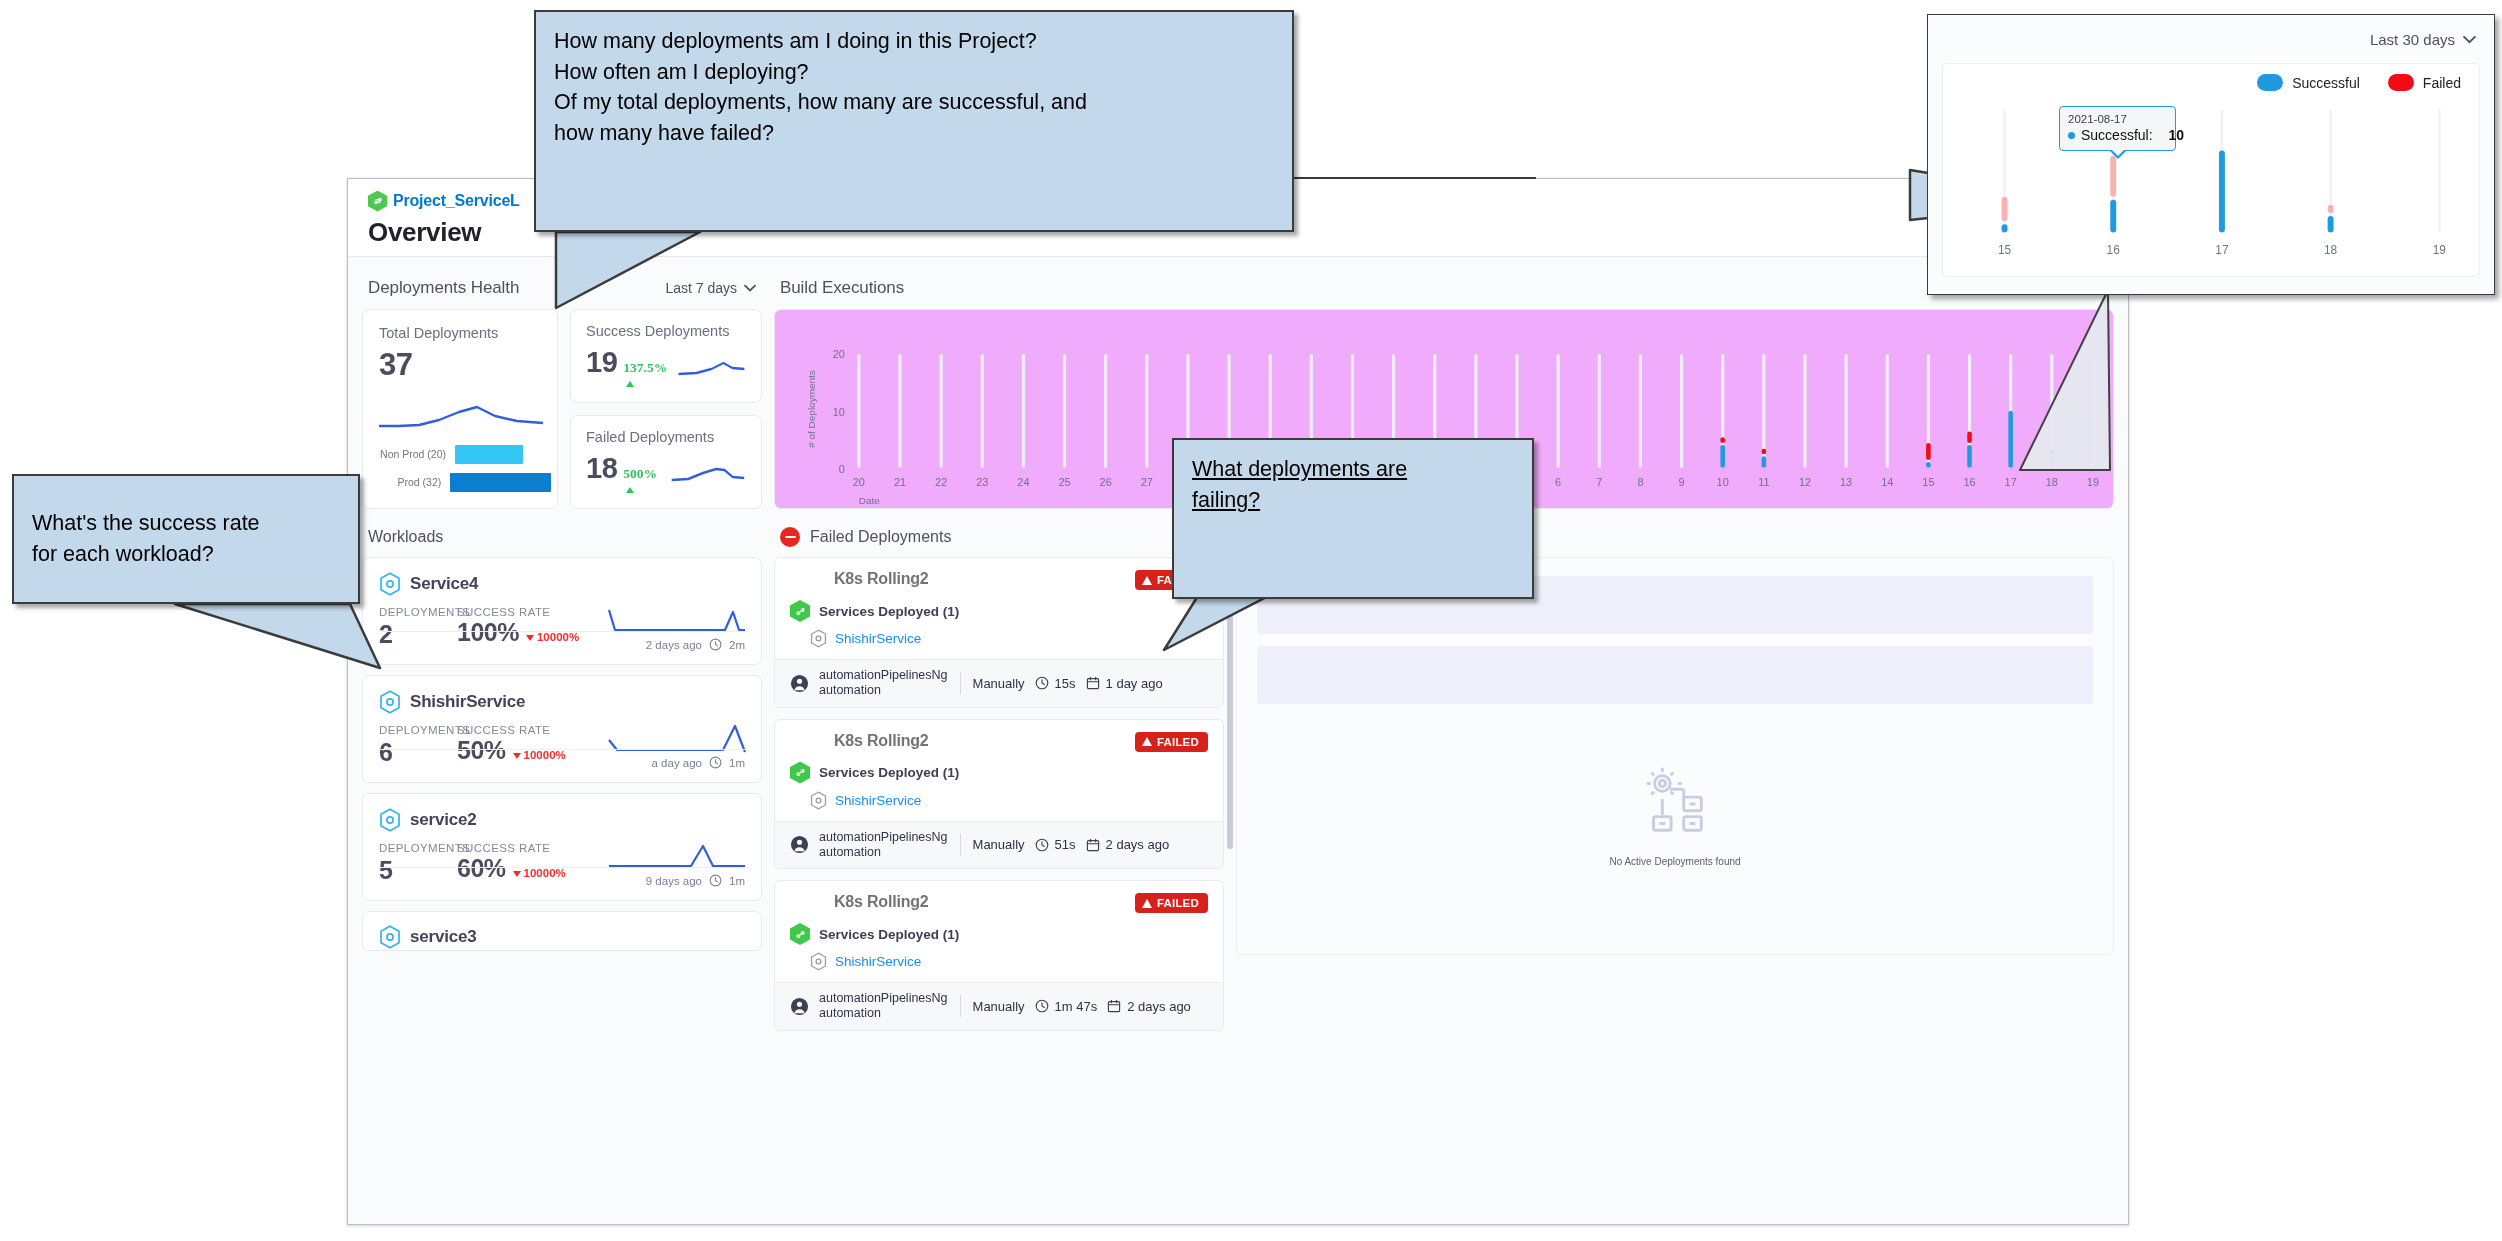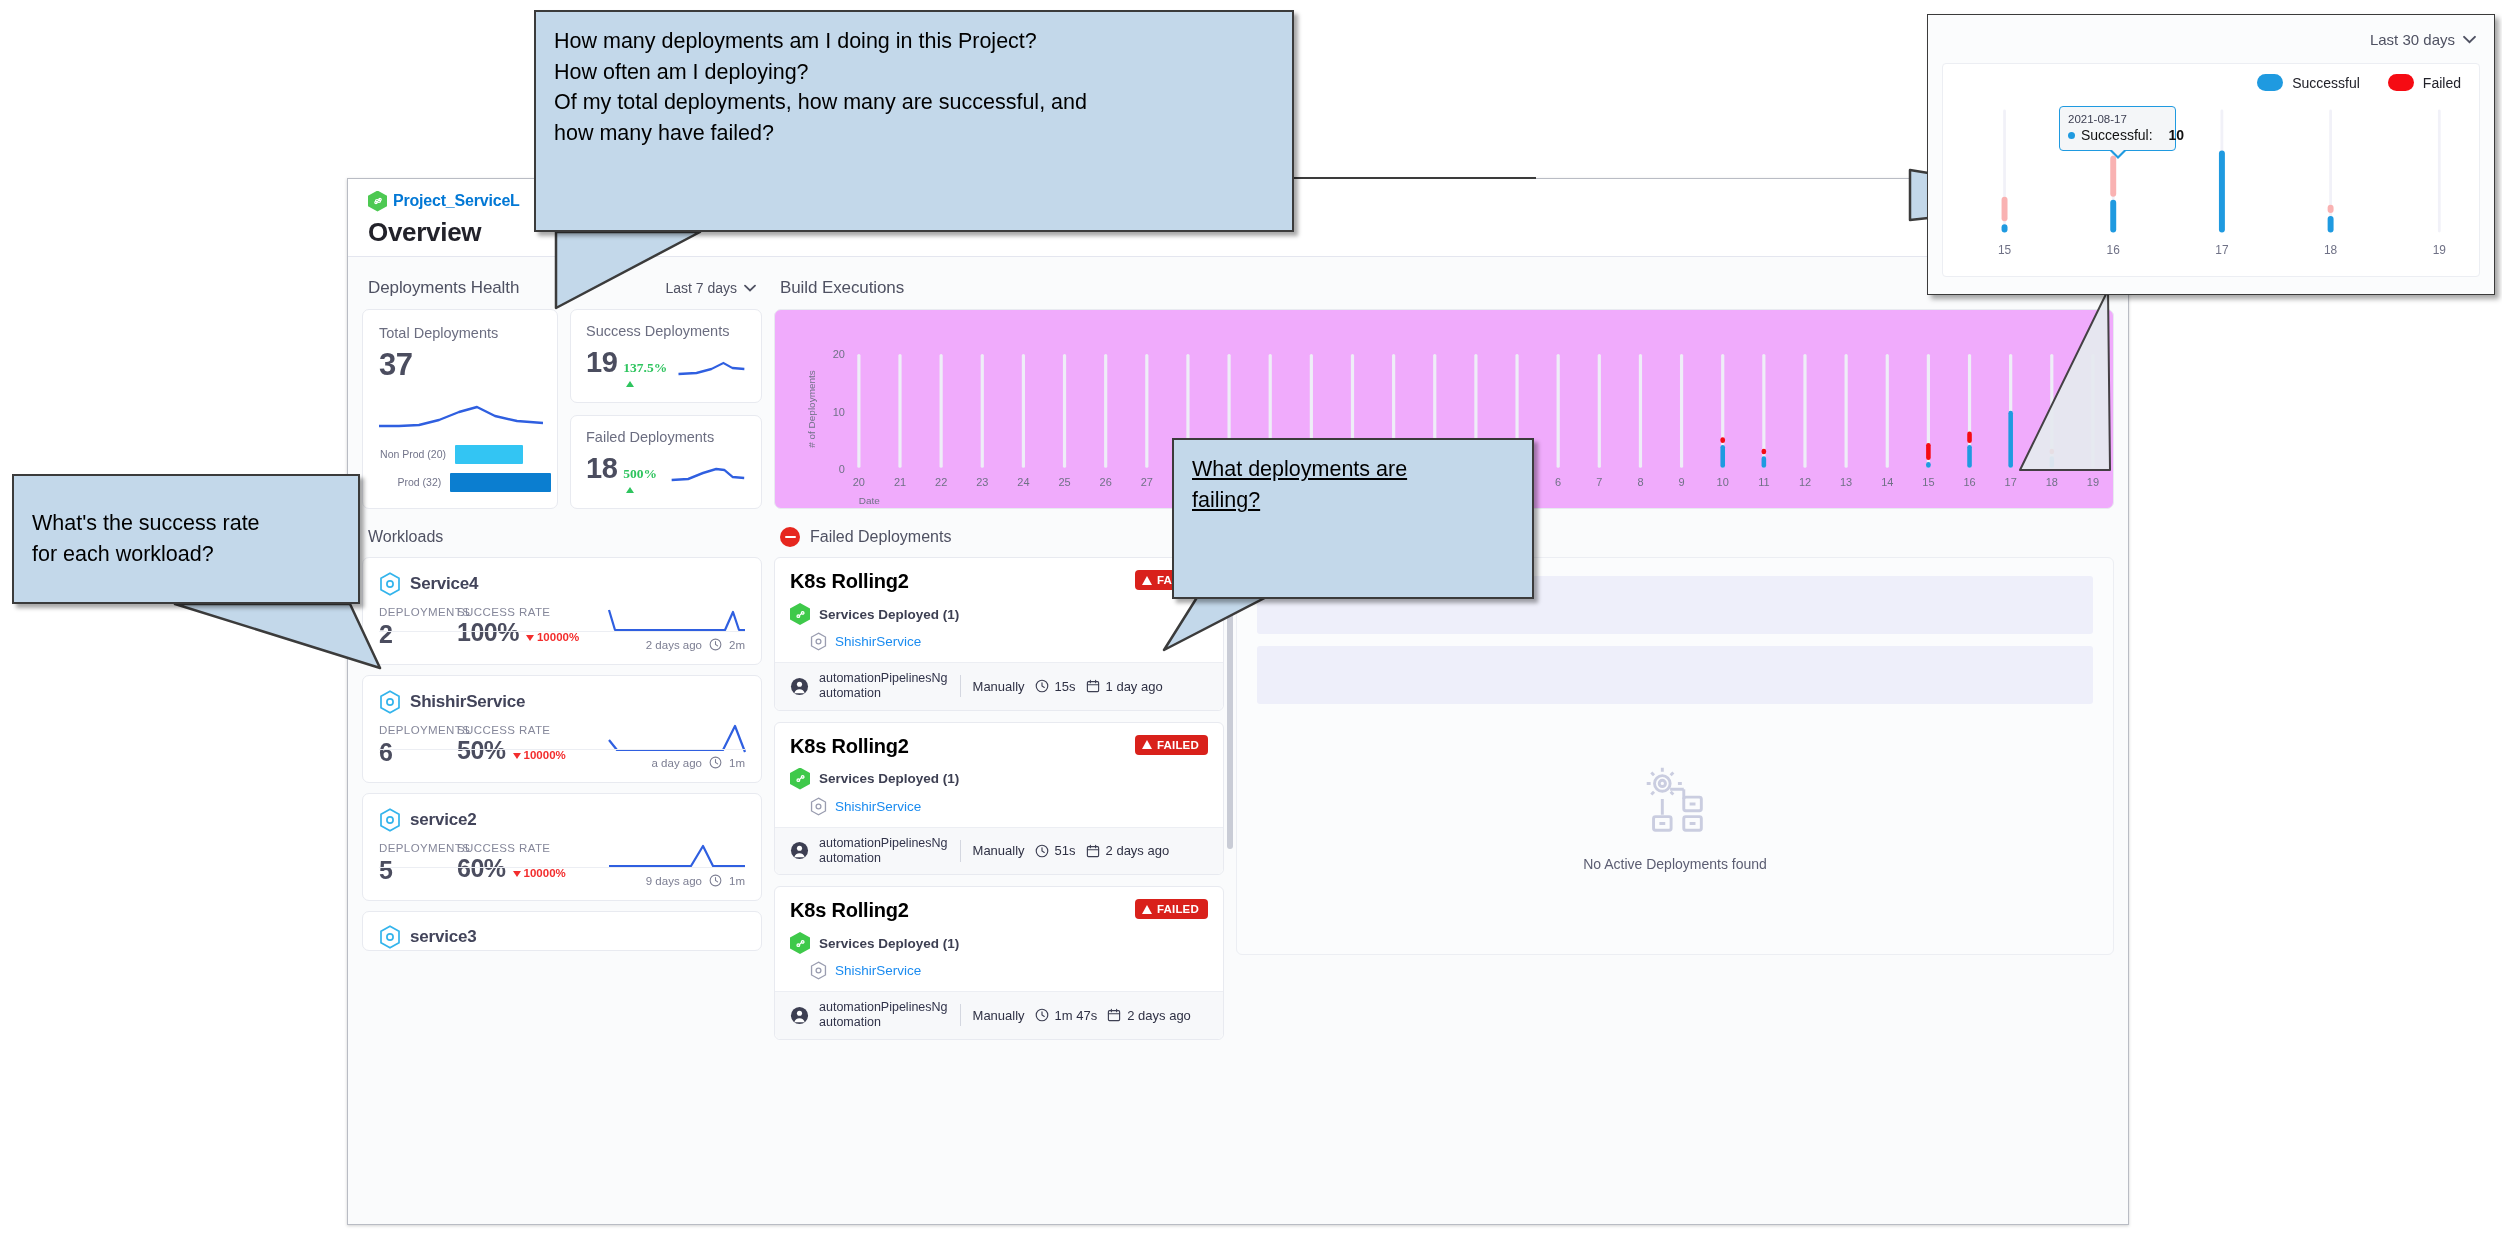--- a/index.html
+++ b/index.html
@@ -128,21 +128,21 @@
     border-top:1px solid #eceef3; display:flex; align-items:center;
     justify-content:flex-end; gap:7px; font-size:11.5px; color:#7c7e92;
   }
   .clk { width:13px;height:13px; }
 
   
   .fd-list { position: relative; }
   .fd-card { background:#fff;border:1px solid #e8eaf0;border-radius:6px;margin-bottom:11px; }
   .fd-top { padding: 12px 15px 11px 15px; }
   .fd-trow { display:flex; align-items:flex-start; justify-content:space-between; }
-  .fd-name { font-size:20px;font-weight:bold;color:#000000;letter-spacing:-.2px; }
+  .fd-name { font-size:16px;font-weight:bold;color:#737373;letter-spacing:-.2px;margin-left:44px; }
   .badge-failed {
     background:#d9211b;color:#fff;border-radius:4px;font-size:11.5px;font-weight:bold;
     padding:4px 9px 4px 7px;display:flex;align-items:center;gap:5px;letter-spacing:.2px;
   }
   .warn-tri { width:0;height:0;border-left:5px solid transparent;border-right:5px solid transparent;
               border-bottom:9px solid #fff;position:relative; }
   .fd-svc { display:flex;align-items:center;gap:9px;margin-top:10px; }
   .svcbadge {
     width:20px;height:22px;flex:0 0 20px;background:#3ec94a;
     clip-path: polygon(50% 0, 100% 25%, 100% 75%, 50% 100%, 0 75%, 0 25%);
@@ -168,21 +168,21 @@
 
   
   .ad-card {
     background:#fbfcfd; border:1px solid #eceef3; border-radius:6px;
     height: 398px; padding: 18px 20px; display:flex; flex-direction:column; align-items:center;
   }
   .ad-ph { width:100%; height:58px; background:#eeeffa; border-radius:3px; }
   .ad-ph + .ad-ph { margin-top: 12px; }
   .ad-empty { margin-top: 58px; display:flex; flex-direction:column; align-items:center; }
   .ad-empty svg { width:78px; height:78px; }
-  .ad-empty-txt { margin-top: 16px; font-size:14px; color:#5b5d72; }
+  .ad-empty-txt { margin-top: 16px; font-size:10px; color:#5b5d72; }
 
   
   .callout {
     position:absolute; background:#c3d8ea; border:2.5px solid #3b3b3b;
     box-shadow: 4px 4px 4px rgba(0,0,0,.34);
     font-size: 21.5px; color:#000; line-height: 1.42; padding: 14px 18px;
     z-index: 40; font-family: "Liberation Sans", sans-serif;
   }
   .tail { position:absolute; z-index:39; overflow:visible; pointer-events:none; }
 

